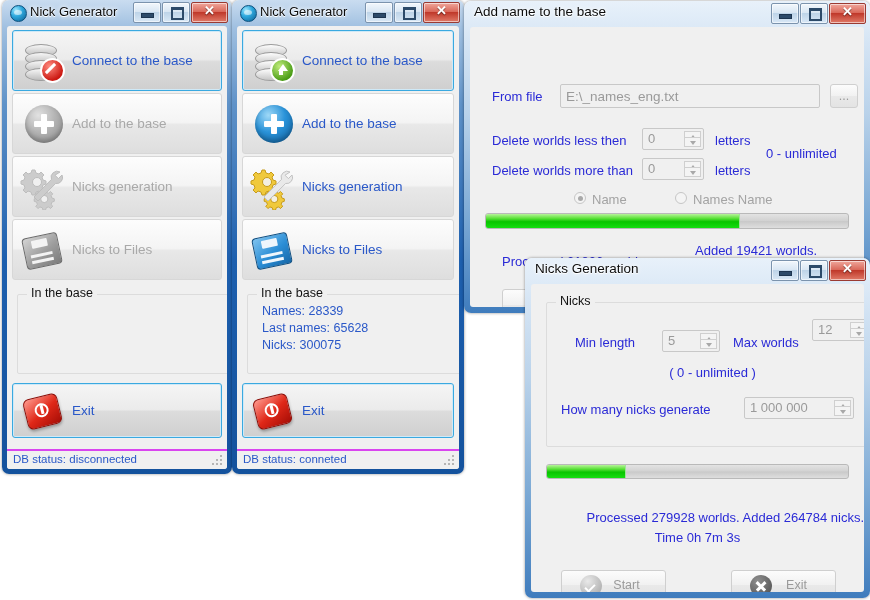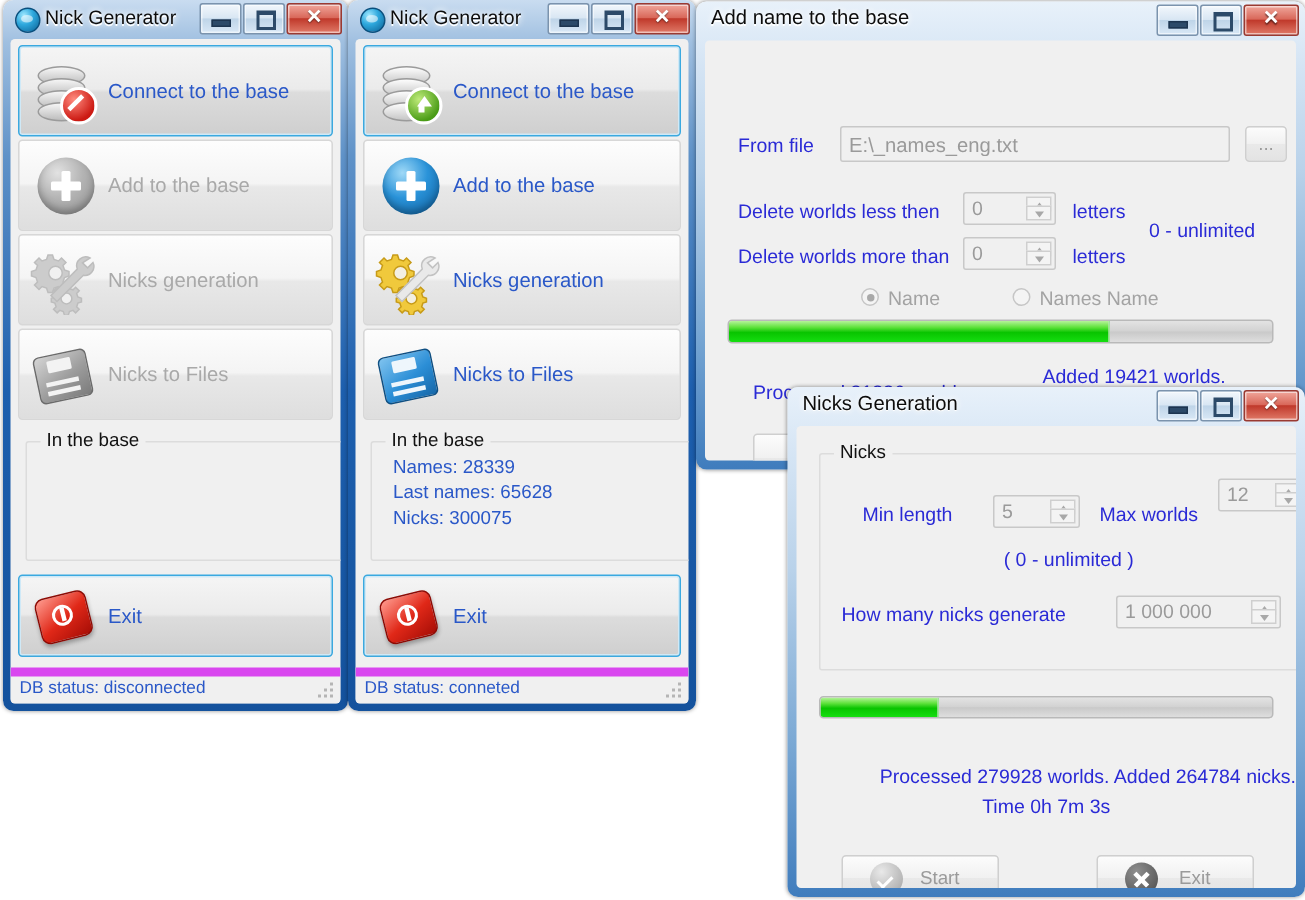--- a/index.html
+++ b/index.html
@@ -126,21 +126,21 @@
   }
   .ico-exit .sq b{position:absolute;left:15px;top:8px;width:3px;height:9px;background:#fff;z-index:2;}
   
   .grp{position:relative;box-sizing:border-box;border:1px solid #dcdcdc;border-radius:2px;}
   .grp-title{
     position:absolute;top:-9px;left:9px;background:#f0f0f0;padding:0 4px;
     font-size:12.5px;color:#111;
   }
   .statusbar{
     position:absolute;left:0;right:0;bottom:0;height:18px;
-    background:#f0f0f0;border-top:6px solid #d946ef;
+    background:#f0f0f0;border-top:2px solid #d946ef;
   }
   .statusbar .st-txt{position:absolute;left:6px;top:2px;font-size:11.5px;color:#2a58c8;}
   .grip{position:absolute;right:3px;bottom:2px;width:12px;height:12px;}
   .grip i{position:absolute;width:2px;height:2px;background:#b5b5b5;}
   .basestat{font-size:12.5px;color:#2a58c8;margin:0 0 3px 14px;}
   
   .lbl-blue{font-size:13px;color:#2a2ad6;}
   .tbox{
     box-sizing:border-box;background:#f0f0f0;border:1px solid #c8c8c8;border-radius:2px;
     font-size:13.5px;color:#9a9a9a;padding:2px 5px;font-family:inherit;

